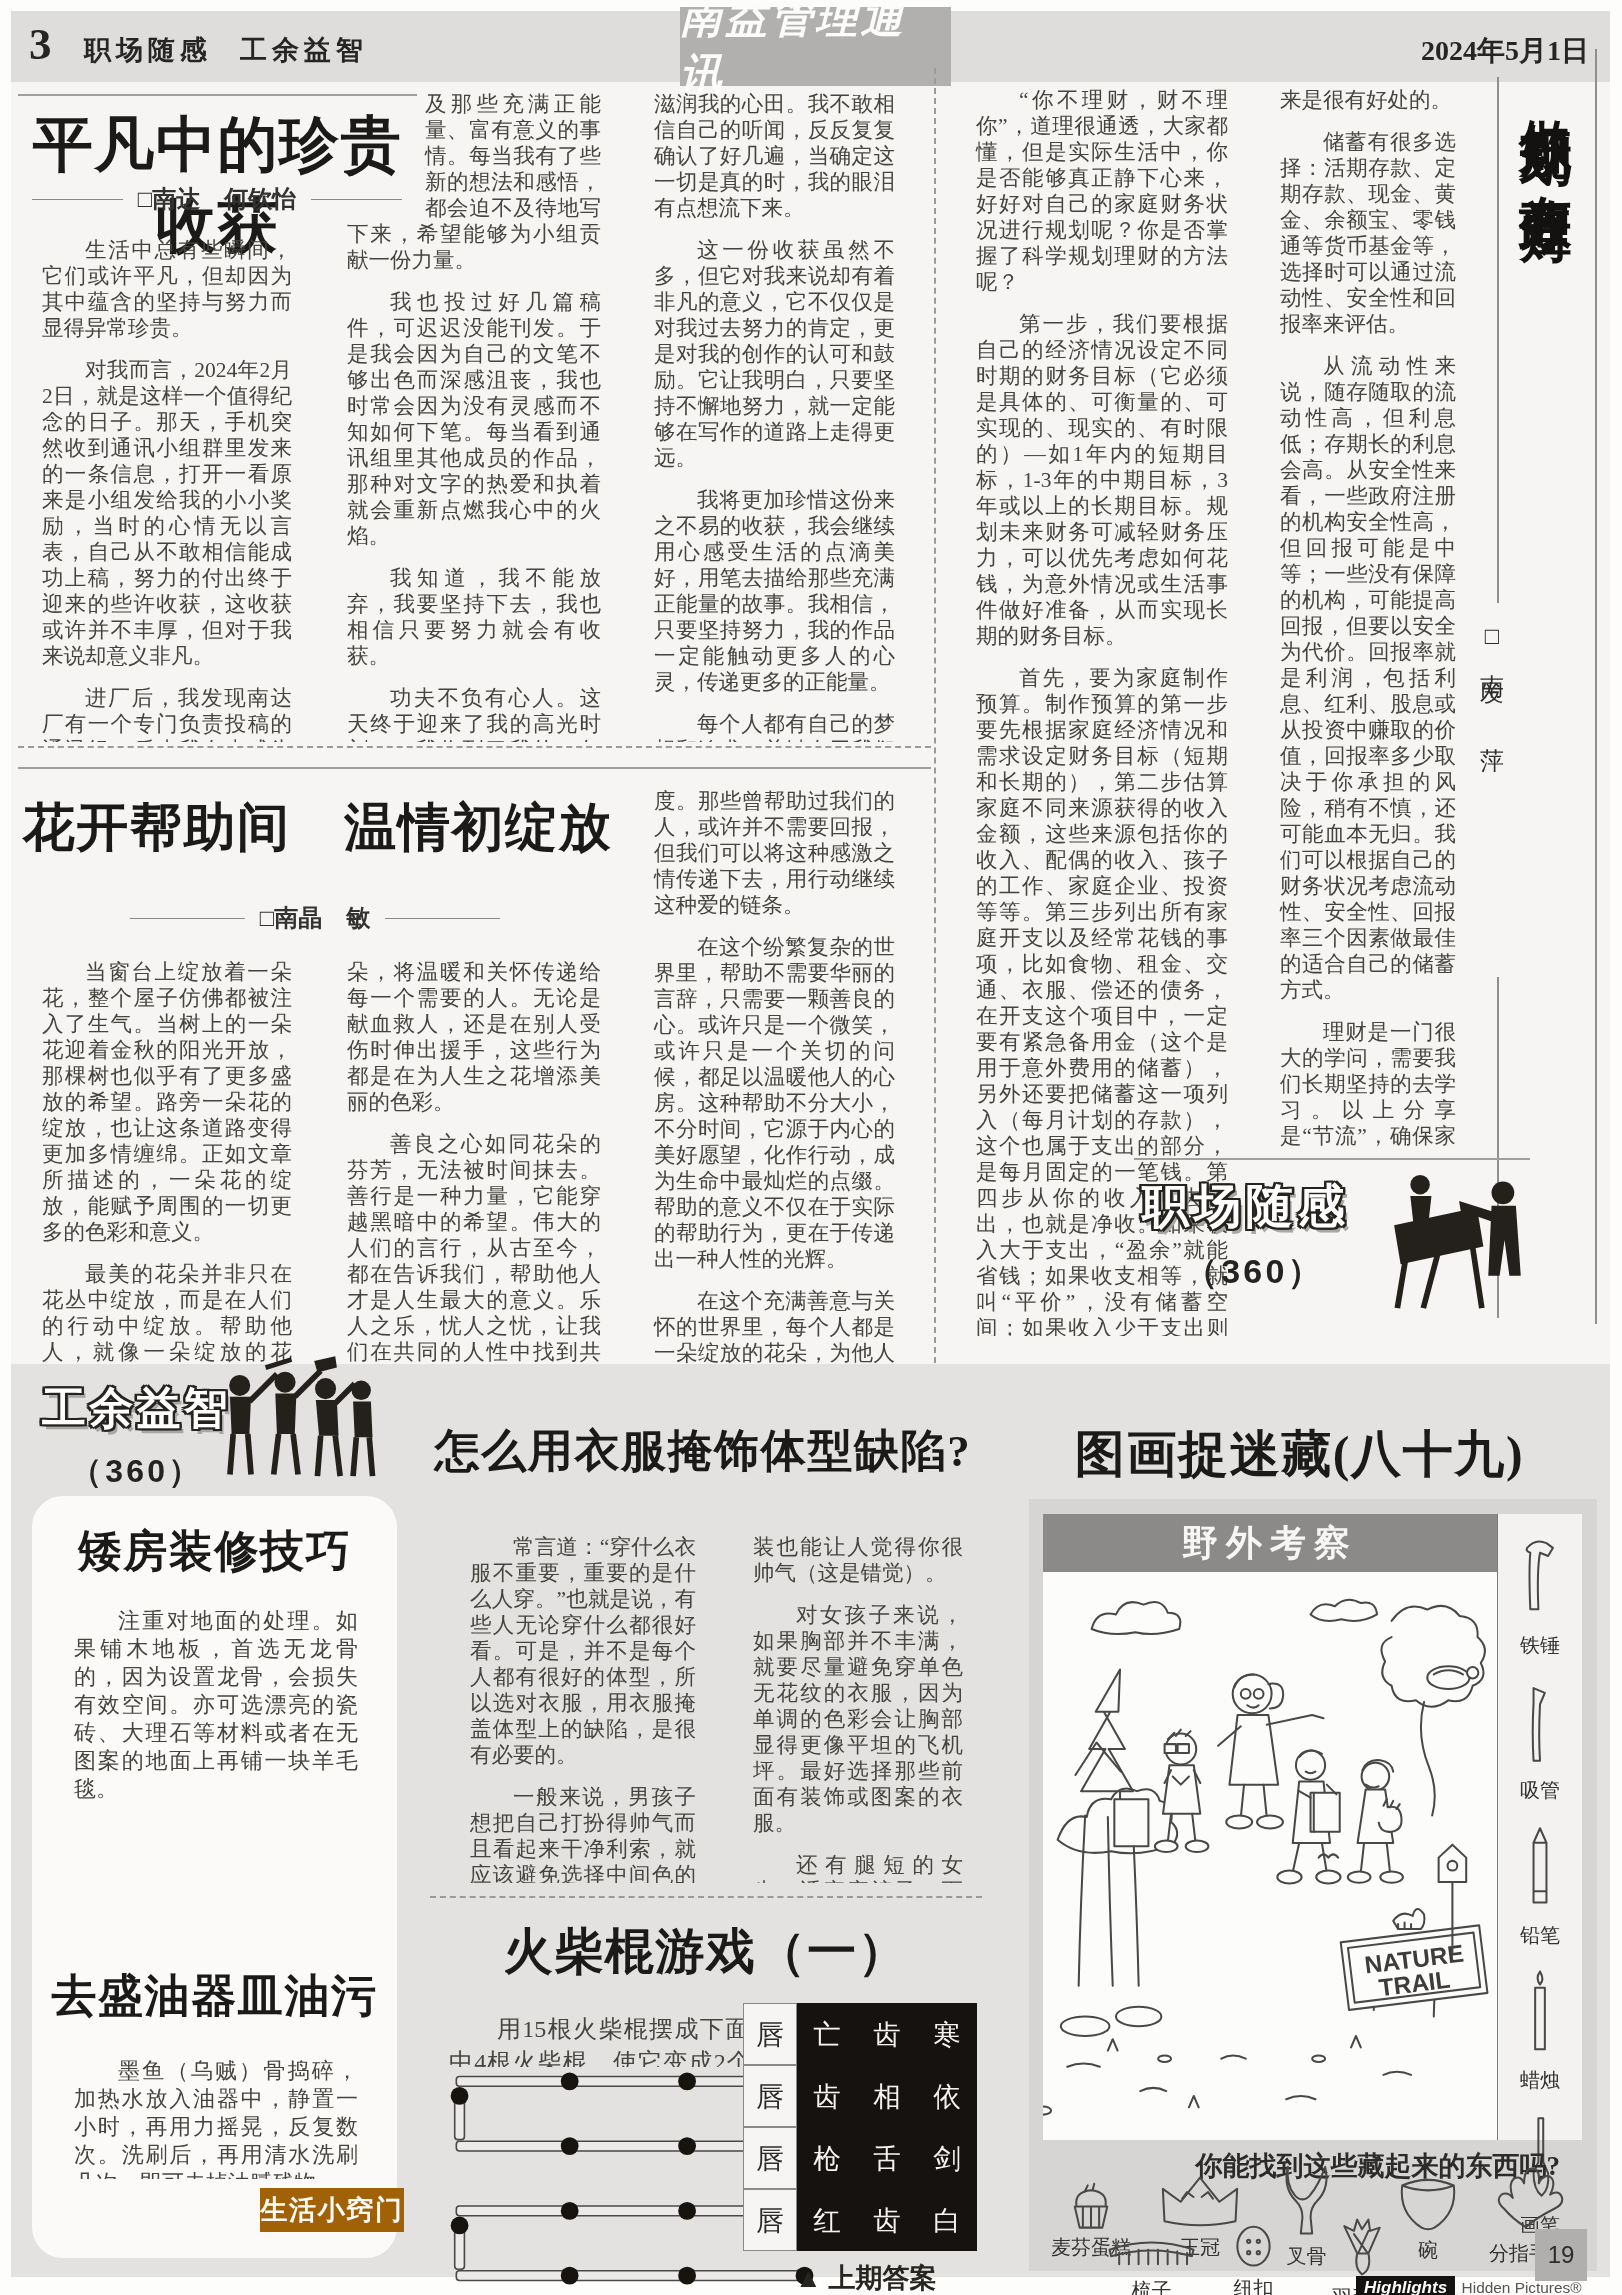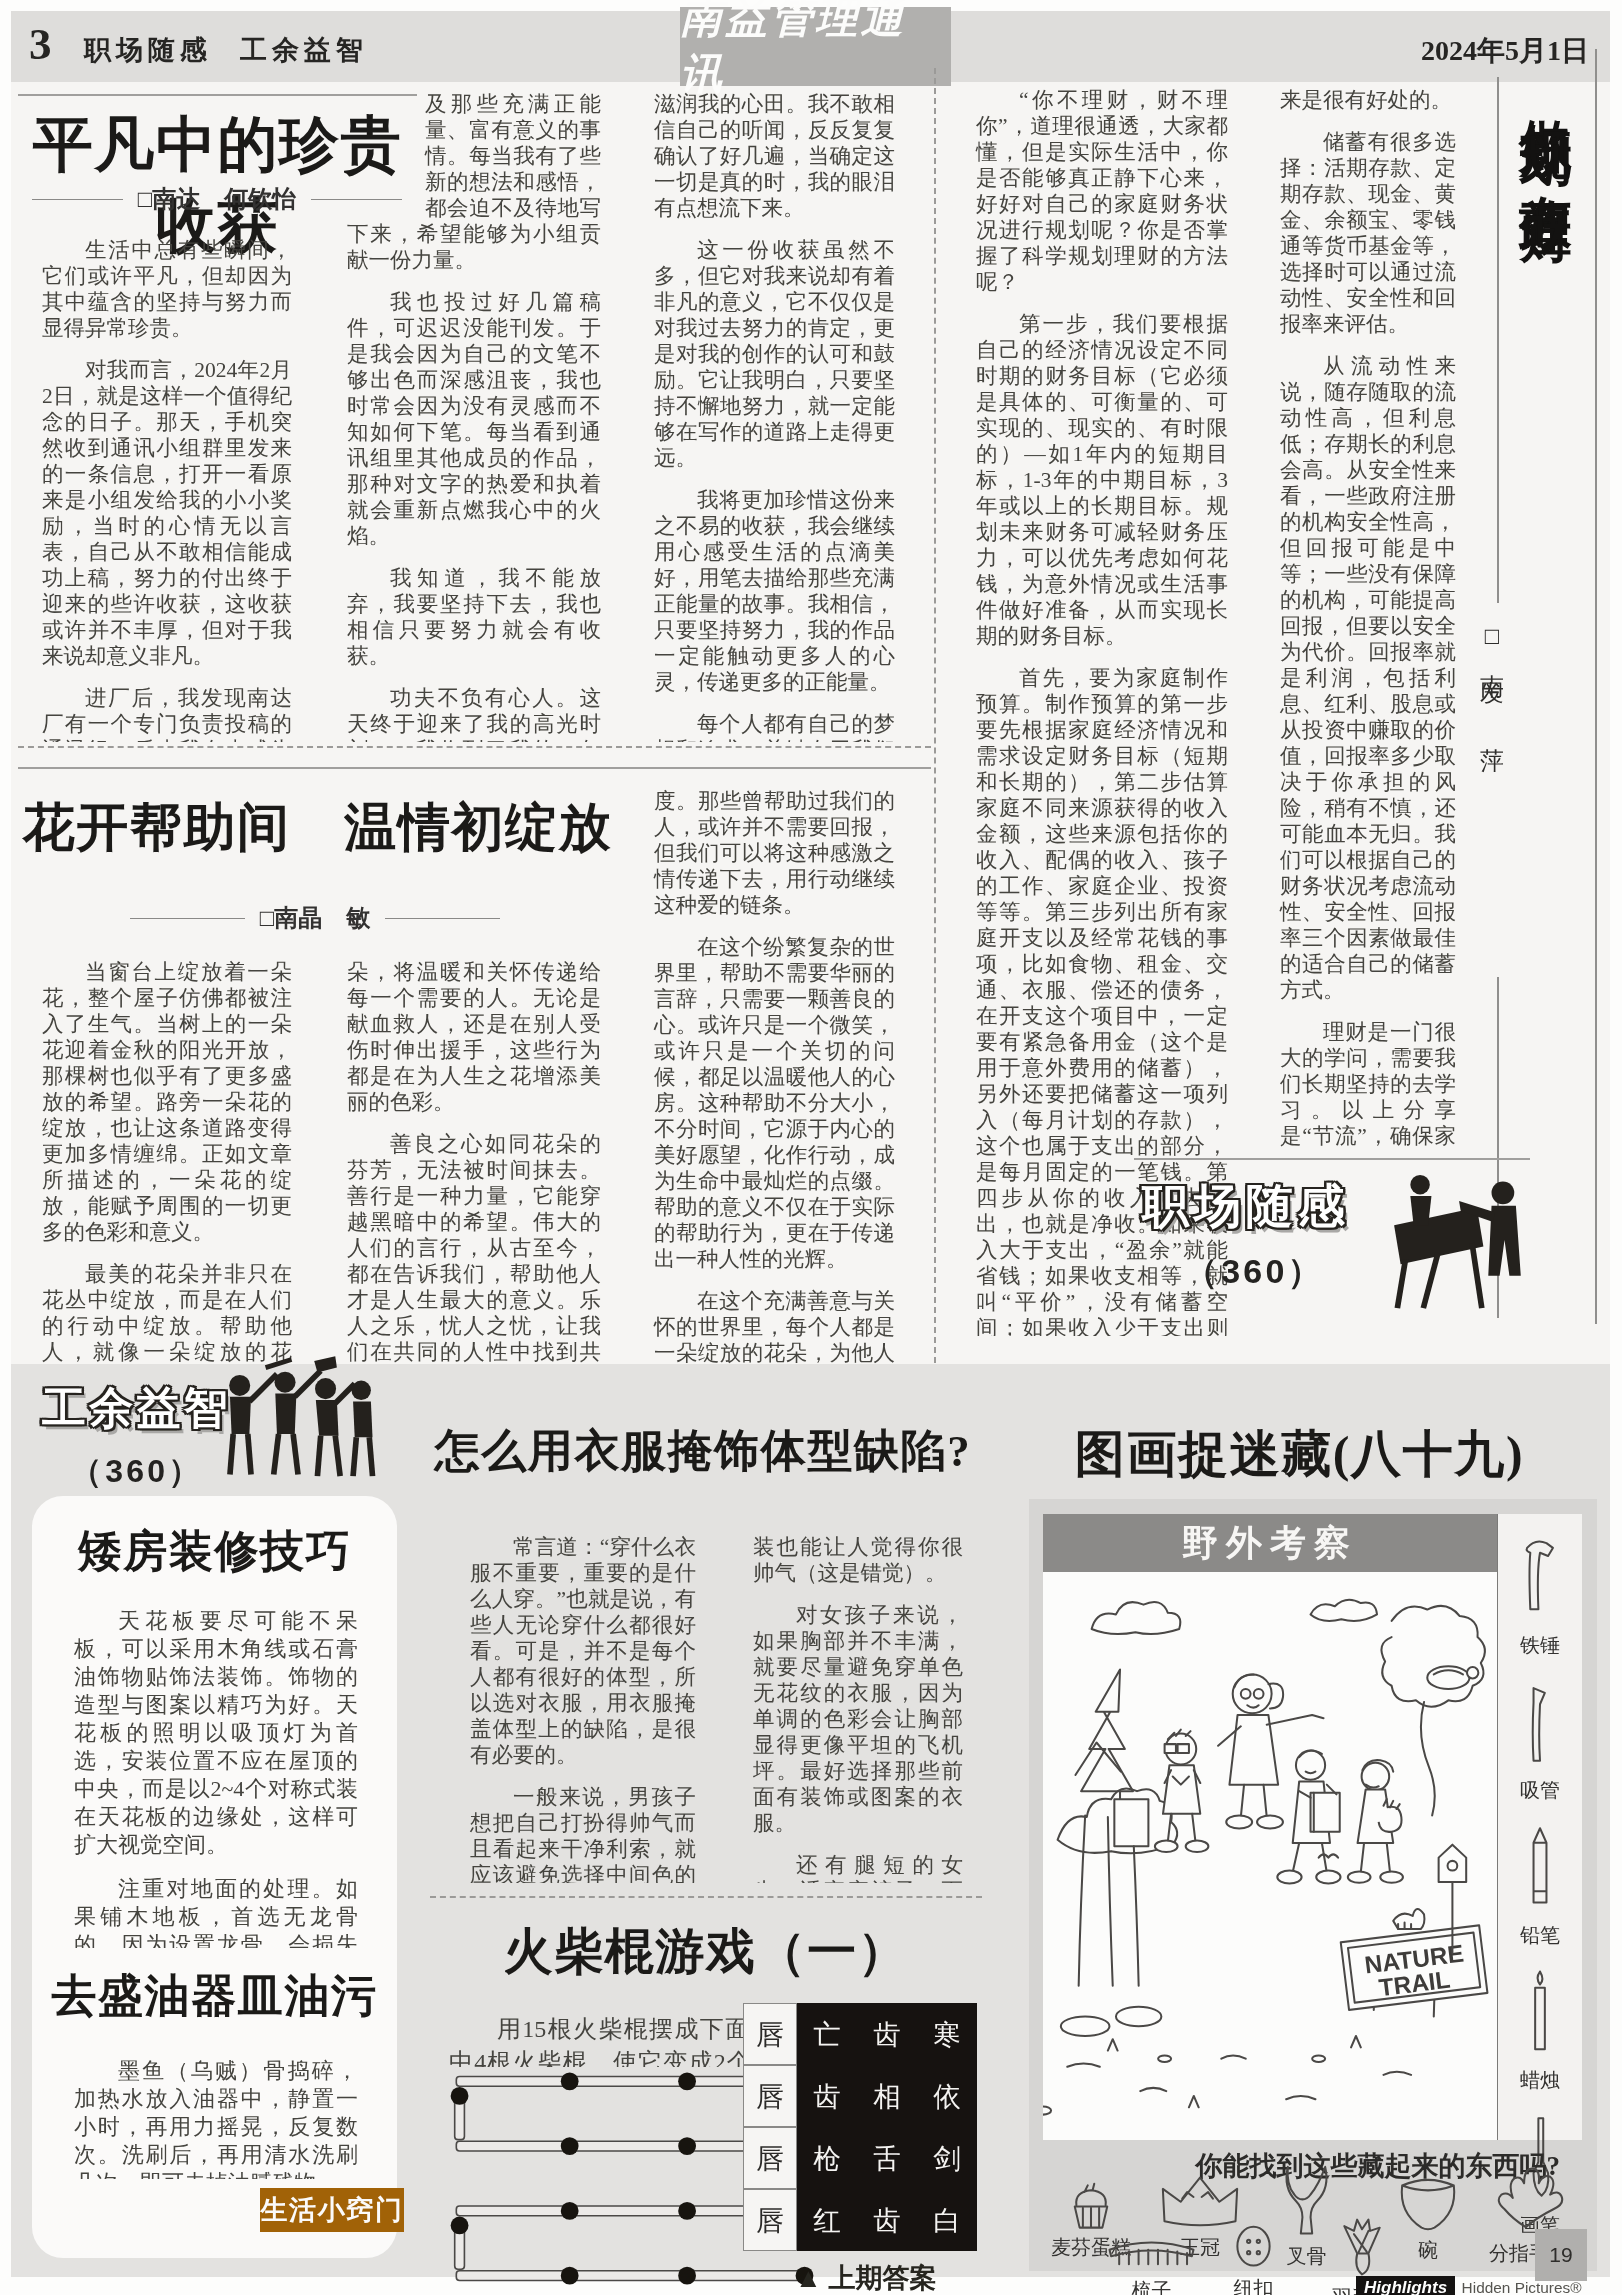--- a/index.html
+++ b/index.html
@@ -41,21 +41,21 @@
   #hp-frame{left:1029px;top:1499px;width:568px;height:772px;background:#d6d5d3;}
   #hp-head{left:1043px;top:1514px;width:454px;height:58px;background:#8b8a88;display:flex;align-items:center;justify-content:center;}
   #hp-head span{color:#f7f6f4;font-size:36px;font-weight:bold;letter-spacing:8px;}
   #hp-side{left:1497px;top:1514px;width:84px;height:626px;background:#f3f2f0;border-left:1.6px solid #7b7a78;}
   #hp-illo{left:1043px;top:1572px;width:454px;height:568px;background:#fcfcfb;}
   .side-item{display:flex;flex-direction:column;align-items:center;margin-top:21px;}
   .side-item .lbl{font-size:20px;color:#333230;margin-top:13px;}
   .obj{display:flex;flex-direction:column;align-items:center;position:absolute;}
   .obj .lbl{font-size:20px;color:#333230;margin-top:3.2px;}
   #hp-q{left:1054px;top:2148px;width:506px;text-align:right;font-size:27px;font-weight:bold;color:#2c2b29;}
-  #pg-badge{left:1535px;top:2229px;width:52px;height:52px;background:#b0afad;display:flex;align-items:center;justify-content:center;font-size:21px;color:#2e2d2b;font-family:"Liberation Sans",sans-serif;}
+  #pg-badge{left:1535px;top:2229px;width:52px;height:52px;background:#b0afad;display:flex;align-items:center;justify-content:center;font-size:24px;color:#2e2d2b;font-family:"Liberation Sans",sans-serif;}
   #hp-logo{left:1356px;top:2276px;display:flex;align-items:center;gap:6.5px;}
   #hp-logo .blk{background:#151312;color:#fff;font-style:italic;font-weight:bold;font-size:17px;padding:2.4px 8px;font-family:"Liberation Sans",sans-serif;}
   #hp-logo .rt{font-size:15.4px;color:#55544f;font-family:"Liberation Sans",sans-serif;}
   svg{display:block;}
   .sk{stroke:#4a4846;stroke-width:2.5;fill:none;stroke-linecap:round;stroke-linejoin:round;}
   .skf{stroke:#4a4846;stroke-width:2.5;fill:#fcfcfb;stroke-linejoin:round;}
   .sil{fill:#24211d;}
 </style>
 </head>
 <body>
@@ -183,21 +183,20 @@
     <line x1="146" y1="58" x2="170" y2="34" stroke="#24211d" stroke-width="7"></line>
     <circle class="sil" cx="178" cy="42" r="12"></circle>
       <polygon class="sil" points="168,56 190,56 192,100 170,100"></polygon>
     <line x1="172" y1="100" x2="168" y2="148" stroke="#24211d" stroke-width="7"></line>
       <line x1="188" y1="100" x2="192" y2="148" stroke="#24211d" stroke-width="7"></line>
   </svg>
 
   <div class="abs" id="deco-box"></div>
   <div class="a-title" style="left:32px;top:1522px;width:365px;font-size:44px;">矮房装修技巧</div>
   <div class="col" style="left:58px;top:1591px;width:316px;height:357px;font-size:22px;line-height:28px;">
-    <p>天花板要尽可能不呆板，可以采用木角线或石膏油饰物贴饰法装饰。饰物的造型与图案以精巧为好。天花板的照明以吸顶灯为首选，安装位置不应在屋顶的中央，而是以2~4个对称式装在天花板的边缘处，这样可扩大视觉空间。</p>
     <p>注重对地面的处理。如果铺木地板，首选无龙骨的，因为设置龙骨，会损失有效空间。亦可选漂亮的瓷砖、大理石等材料或者在无图案的地面上再铺一块羊毛毯。</p>
 
   </div>
   <div class="a-title" style="left:32px;top:1966px;width:365px;font-size:45px;">去盛油器皿油污</div>
   <div class="col" style="left:58px;top:2041px;width:316px;height:138px;font-size:22px;line-height:28px;">
     <p>墨鱼（乌贼）骨捣碎，加热水放入油器中，静置一小时，再用力摇晃，反复数次。洗刷后，再用清水洗刷几次，即可去掉油腻残物。</p>
   </div>
   <div class="abs" style="left:253px;top:2188px;width:144px;height:44px;background:#a16207;display:flex;align-items:center;justify-content:center;margin-left:7px;">
     <span style="color:#fbfaf9;font-size:27px;font-weight:bold;letter-spacing:1.6px;">生活小窍门</span>
   </div>

